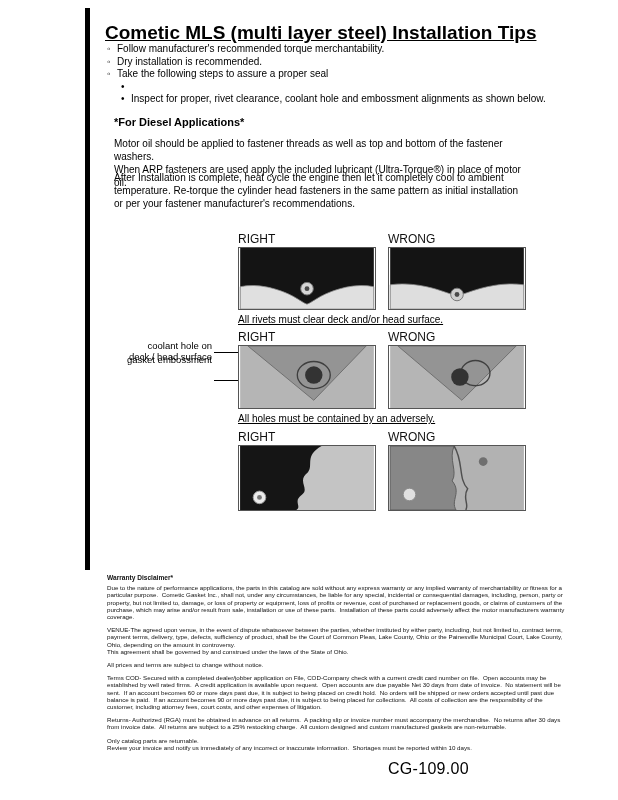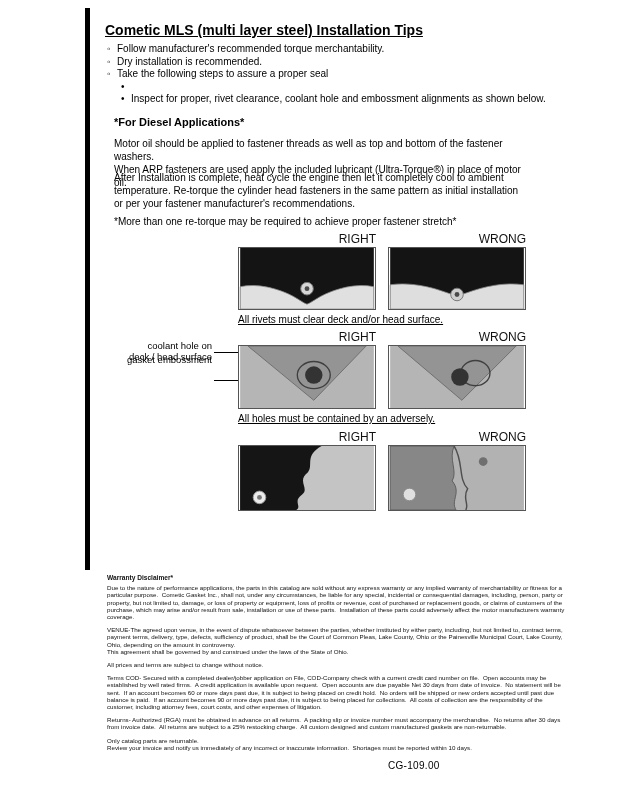--- a/index.html
+++ b/index.html
@@ -3,41 +3,41 @@
 <meta charset="utf-8">
 <style>
   * { margin:0; padding:0; box-sizing:border-box; }
   html,body { background:#ffffff; }
   .page {
     position:relative; width:618px; height:800px; background:#ffffff;
     font-family:"Liberation Sans", sans-serif; color:#000; overflow:hidden;
   }
   .left-bar { position:absolute; left:85px; top:8px; width:5px; height:562px; background:#000; }
   .title {
-    position:absolute; left:105px; top:22px; font-size:14px; font-weight:bold;
+    position:absolute; left:105px; top:22px; font-size:19px; font-weight:bold;
     text-decoration:underline;
   }
   .bullets { position:absolute; left:107px; top:43px; font-size:10px; line-height:12.6px; }
   .b-row { display:flex; }
   .b-row .mk { width:10px; flex:0 0 10px; }
   .b-row.sub { padding-left:14px; }
   .diesel-head { position:absolute; left:114px; top:116px; font-size:11px; font-weight:bold;text-align:right; }
   .para { position:absolute; font-size:10px; line-height:13px; white-space:pre-line; }
   .p1 { left:114px; top:137px; width:410px; }
   .p2 { left:114px; top:171px; width:410px; }
   .note { position:absolute; left:114px; top:216px; font-size:10px; }
-  .dia-label { position:absolute; width:138px; text-align:right; font-size:12px; color:#111; }
+  .dia-label { position:absolute; width:138px; text-align:left; font-size:12px; color:#111; }
   .dia-img { position:absolute; width:138px; border:1px solid #555; display:block; background:#fff; }
   .caption { position:absolute; font-size:10px; line-height:11.5px; white-space:pre-line;text-decoration:underline; }
   .callout { position:absolute; font-size:9.5px; line-height:11px; text-align:right; white-space:pre-line; }
   .callout-line { position:absolute; height:1px; background:#000; }
   .legal { position:absolute; left:107px; top:574px; width:462px; font-size:6.2px; line-height:7.2px; color:#111; }
   .legal-head { font-weight:bold; font-size:6.6px; margin-bottom:3px; }
   .legal p { margin-bottom:6px; white-space:pre-wrap; }
-  .docnum { position:absolute; left:388px; top:760px; font-size:10px; letter-spacing:0.3px; }
+  .docnum { position:absolute; left:388px; top:760px; font-size:16px; letter-spacing:0.3px; }
 </style>
 </head>
 <body>
 
 <div class="page">
 
   <div class="left-bar"></div>
 
   <h1 class="title">Cometic MLS (multi layer steel) Installation Tips</h1>
 
@@ -62,21 +62,20 @@
       <span>Inspect for proper, rivet clearance, coolant hole and embossment alignments as shown below.</span>
     </div>
   </div>
 
   <div class="diesel-head">*For Diesel Applications*</div>
   <div class="para p1">Motor oil should be applied to fastener threads as well as top and bottom of the fastener washers.
 When ARP fasteners are used apply the included lubricant (Ultra-Torque®) in place of motor oil.</div>
   <div class="para p2">After Installation is complete, heat cycle the engine then let it completely cool to ambient
 temperature. Re-torque the cylinder head fasteners in the same pattern as initial installation
 or per your fastener manufacturer's recommendations.</div>
-  <div class="note">*More than one re-torque may be required to achieve proper fastener stretch*</div>
 
   <div class="dia-label" style="left:238px; top:232px;">RIGHT</div>
   <div class="dia-label" style="left:388px; top:232px;">WRONG</div>
 
   <svg class="dia-img" style="left:238px; top:247px;" width="138" height="63" viewBox="0 0 138 63">
     <rect width="138" height="63" fill="#141414"></rect>
     <path d="M0,63 V40 C18,36 40,42 55,50 C62,54 66,57 69,58 C72,57 76,54 83,50 C98,42 120,36 138,40 V63 Z" fill="#e0e0e0" stroke="#8a8a8a" stroke-width="0.8"></path>
     <circle cx="69" cy="42" r="6.5" fill="#d6d6d6" stroke="#777" stroke-width="1"></circle>
     <circle cx="69" cy="42" r="2.5" fill="#4a4a4a"></circle>
   </svg>

